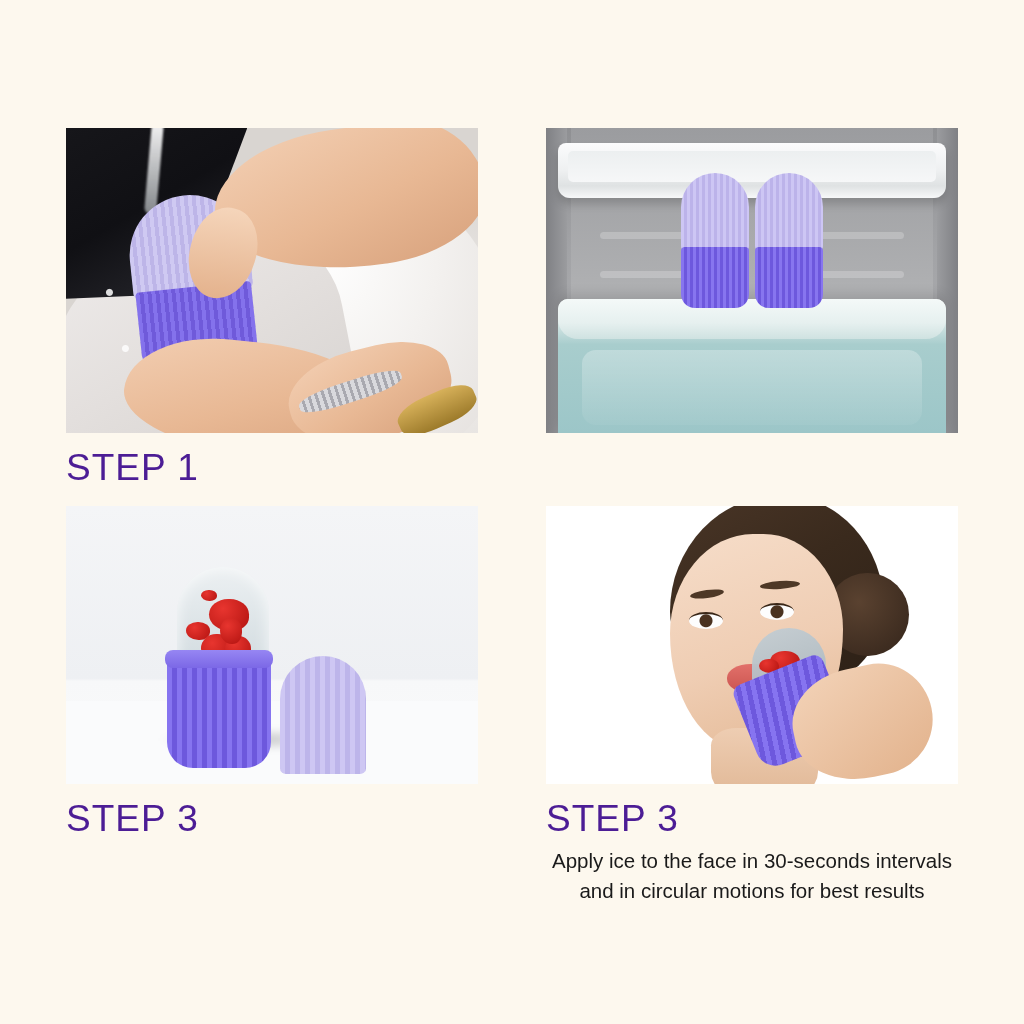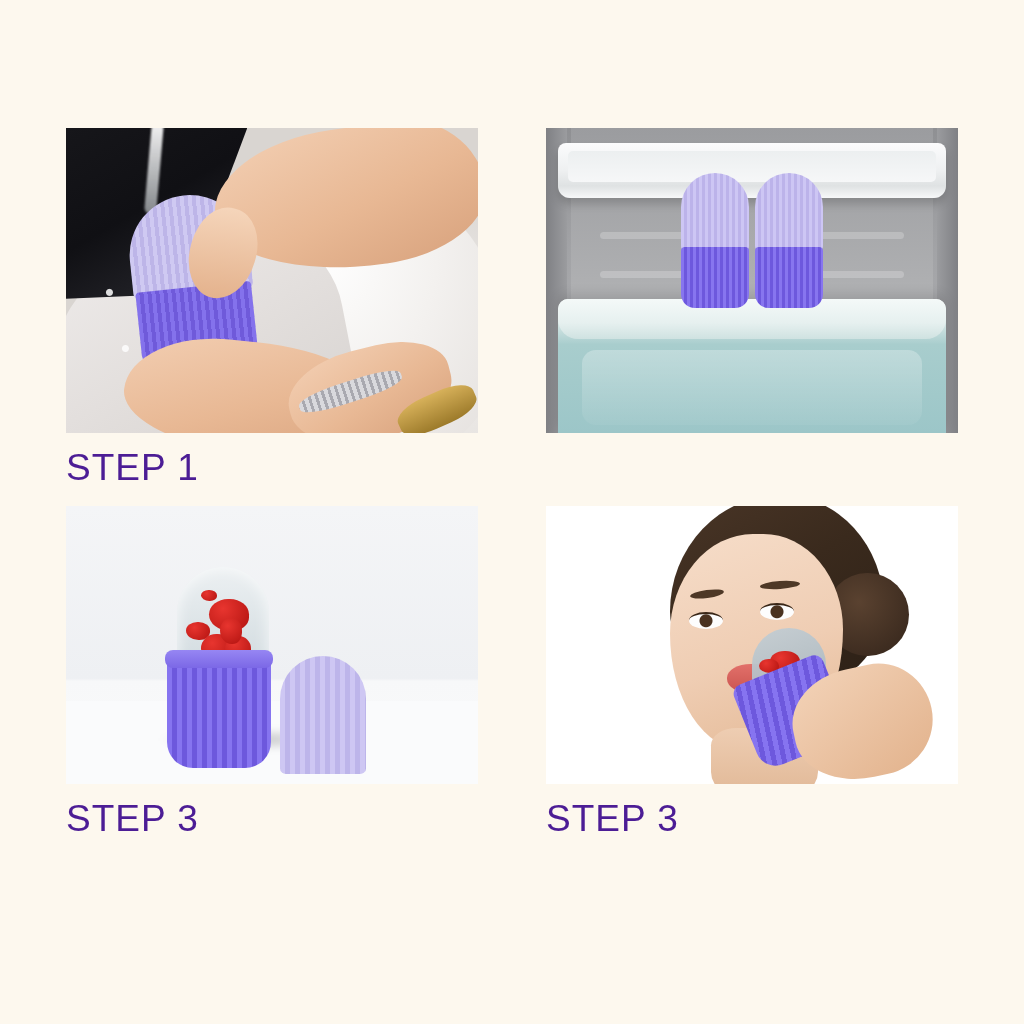--- a/index.html
+++ b/index.html
@@ -274,17 +274,18 @@
           <div class="s4-ice">
             <div class="petal" style="left:24%;top:30%;width:30px;height:22px;"></div>
             <div class="petal" style="left:10%;top:40%;width:20px;height:14px;"></div>
             <div class="petal" style="left:46%;top:48%;width:22px;height:20px;"></div>
             <div class="petal" style="left:22%;top:58%;width:26px;height:22px;"></div>
           </div>
           <div class="s4-body"></div>
           <div class="s4-hand"></div>
         </div>
         <div class="step-label">STEP 3</div>
+        <div class="step-desc">Apply ice to the face in 30-seconds intervals and in circular motions for best results</div>
       </div>
 
     </div>
   </div>
 </div>
 
 </body></html>

